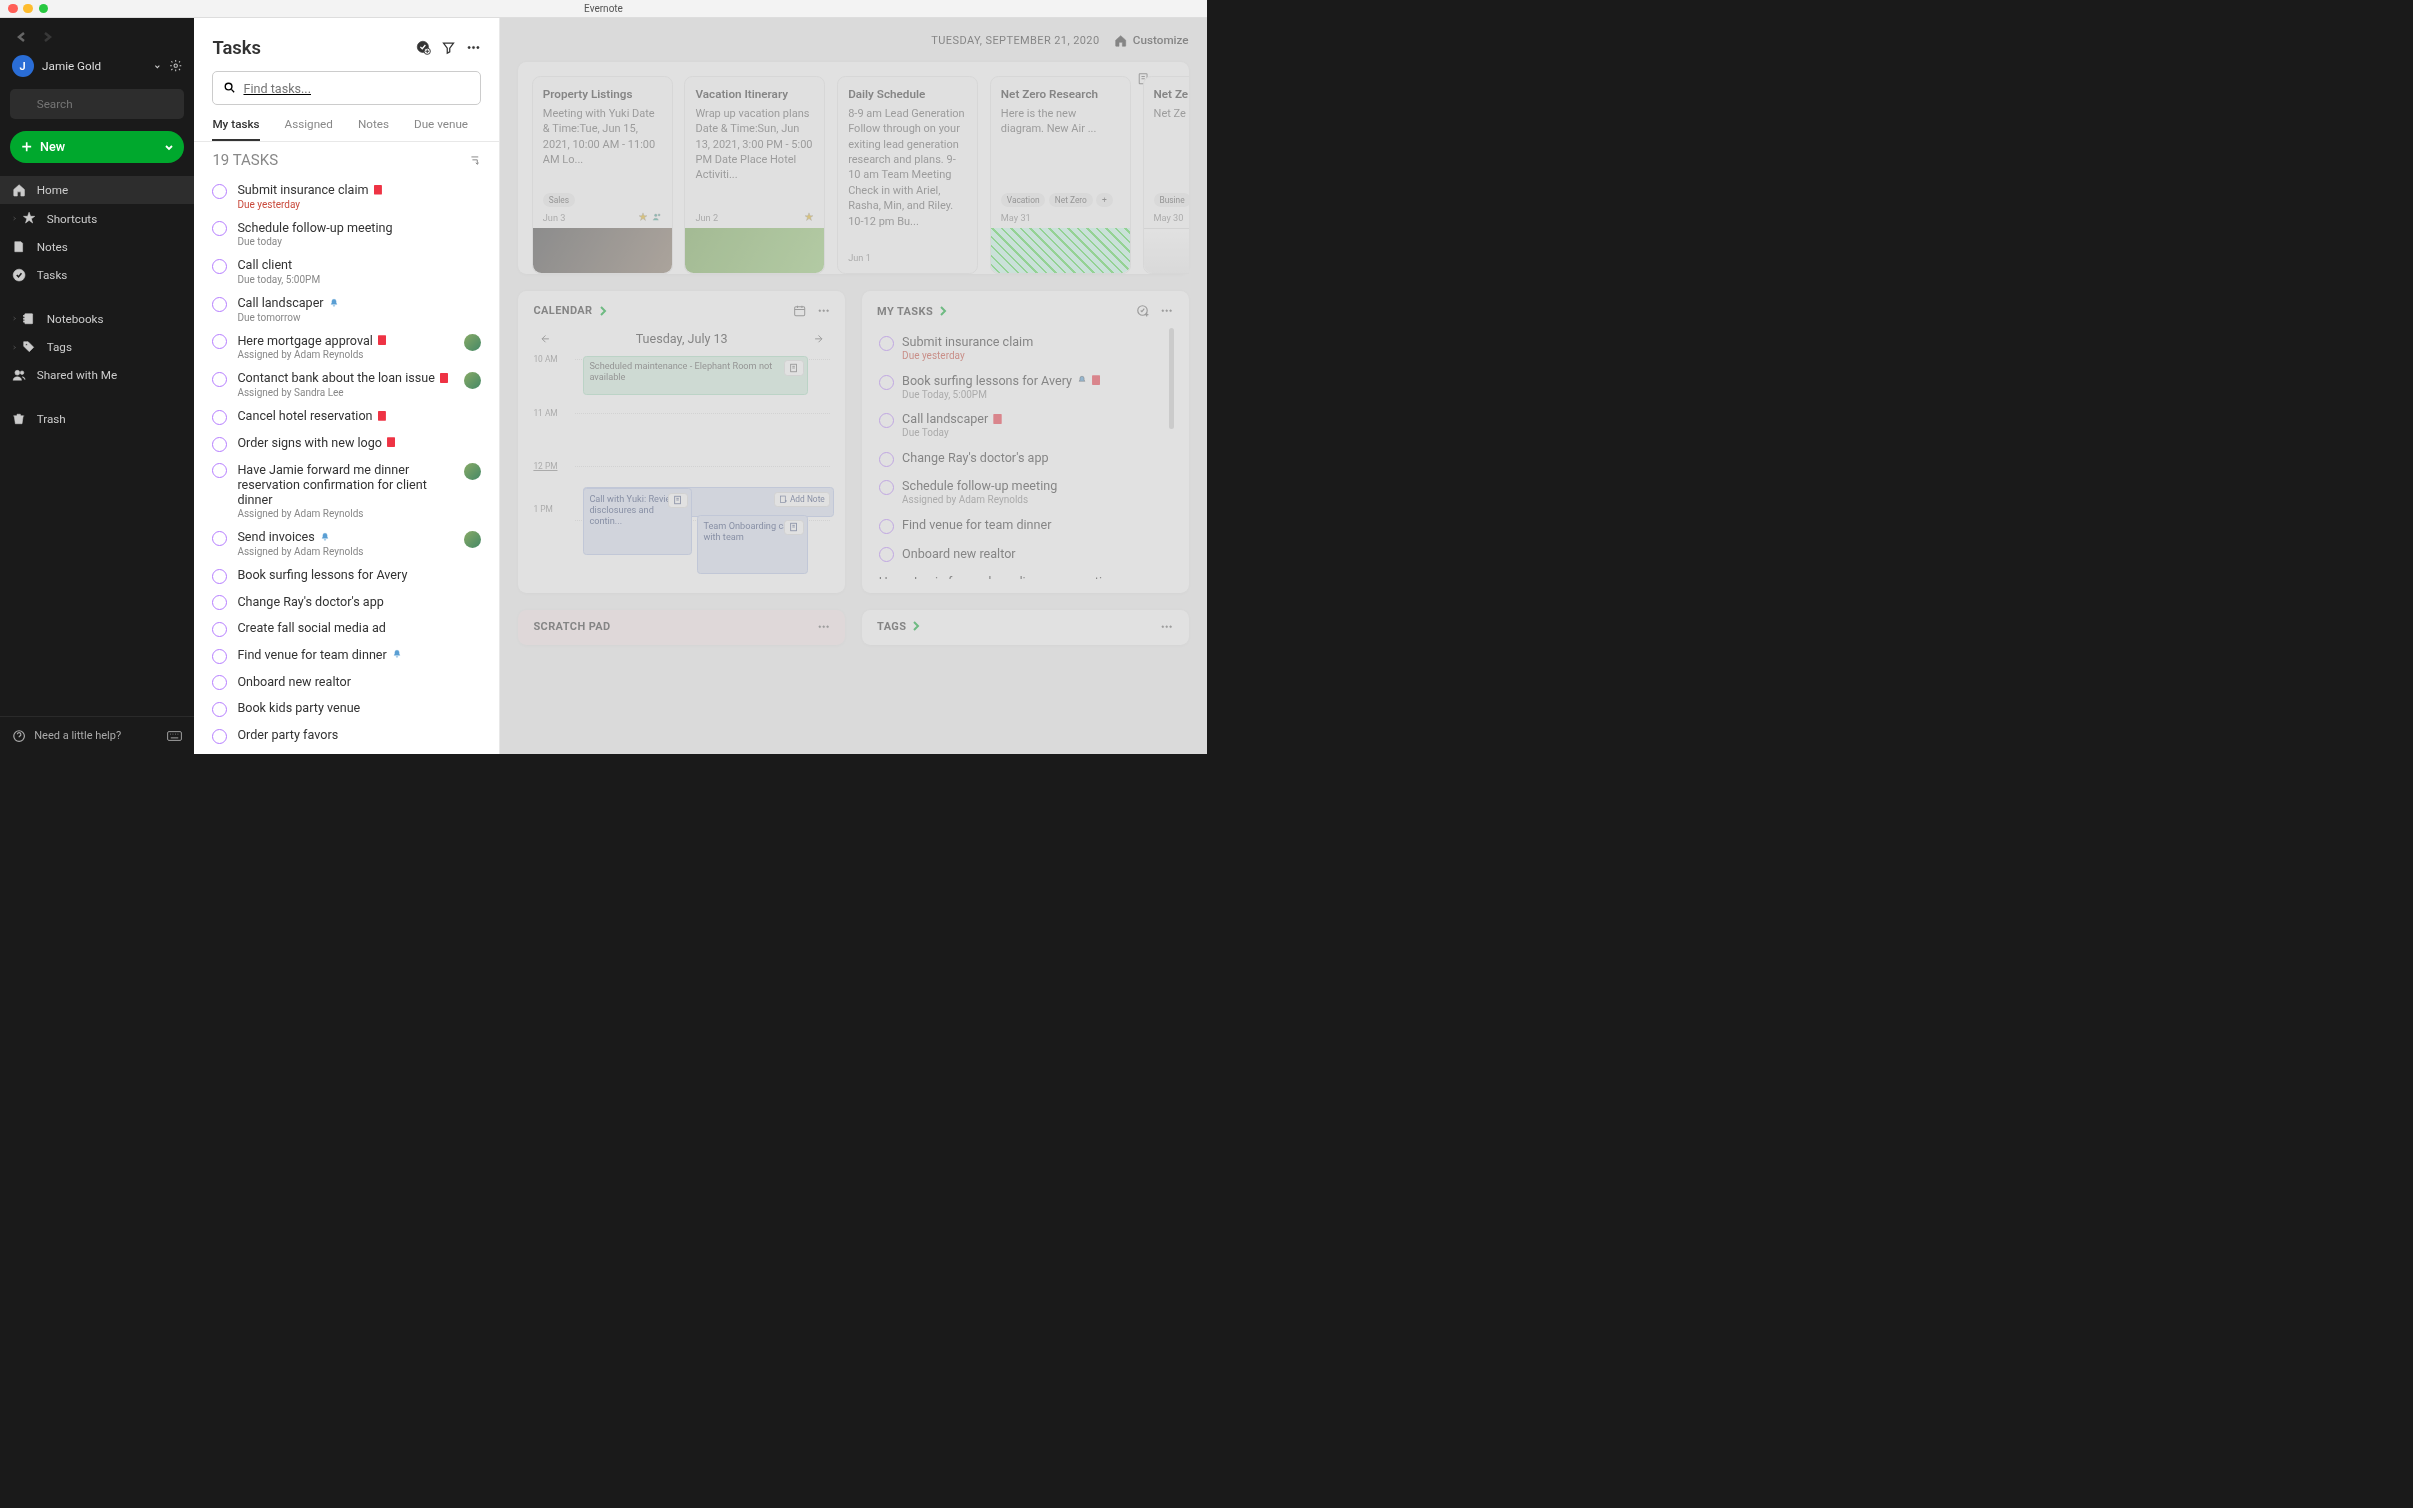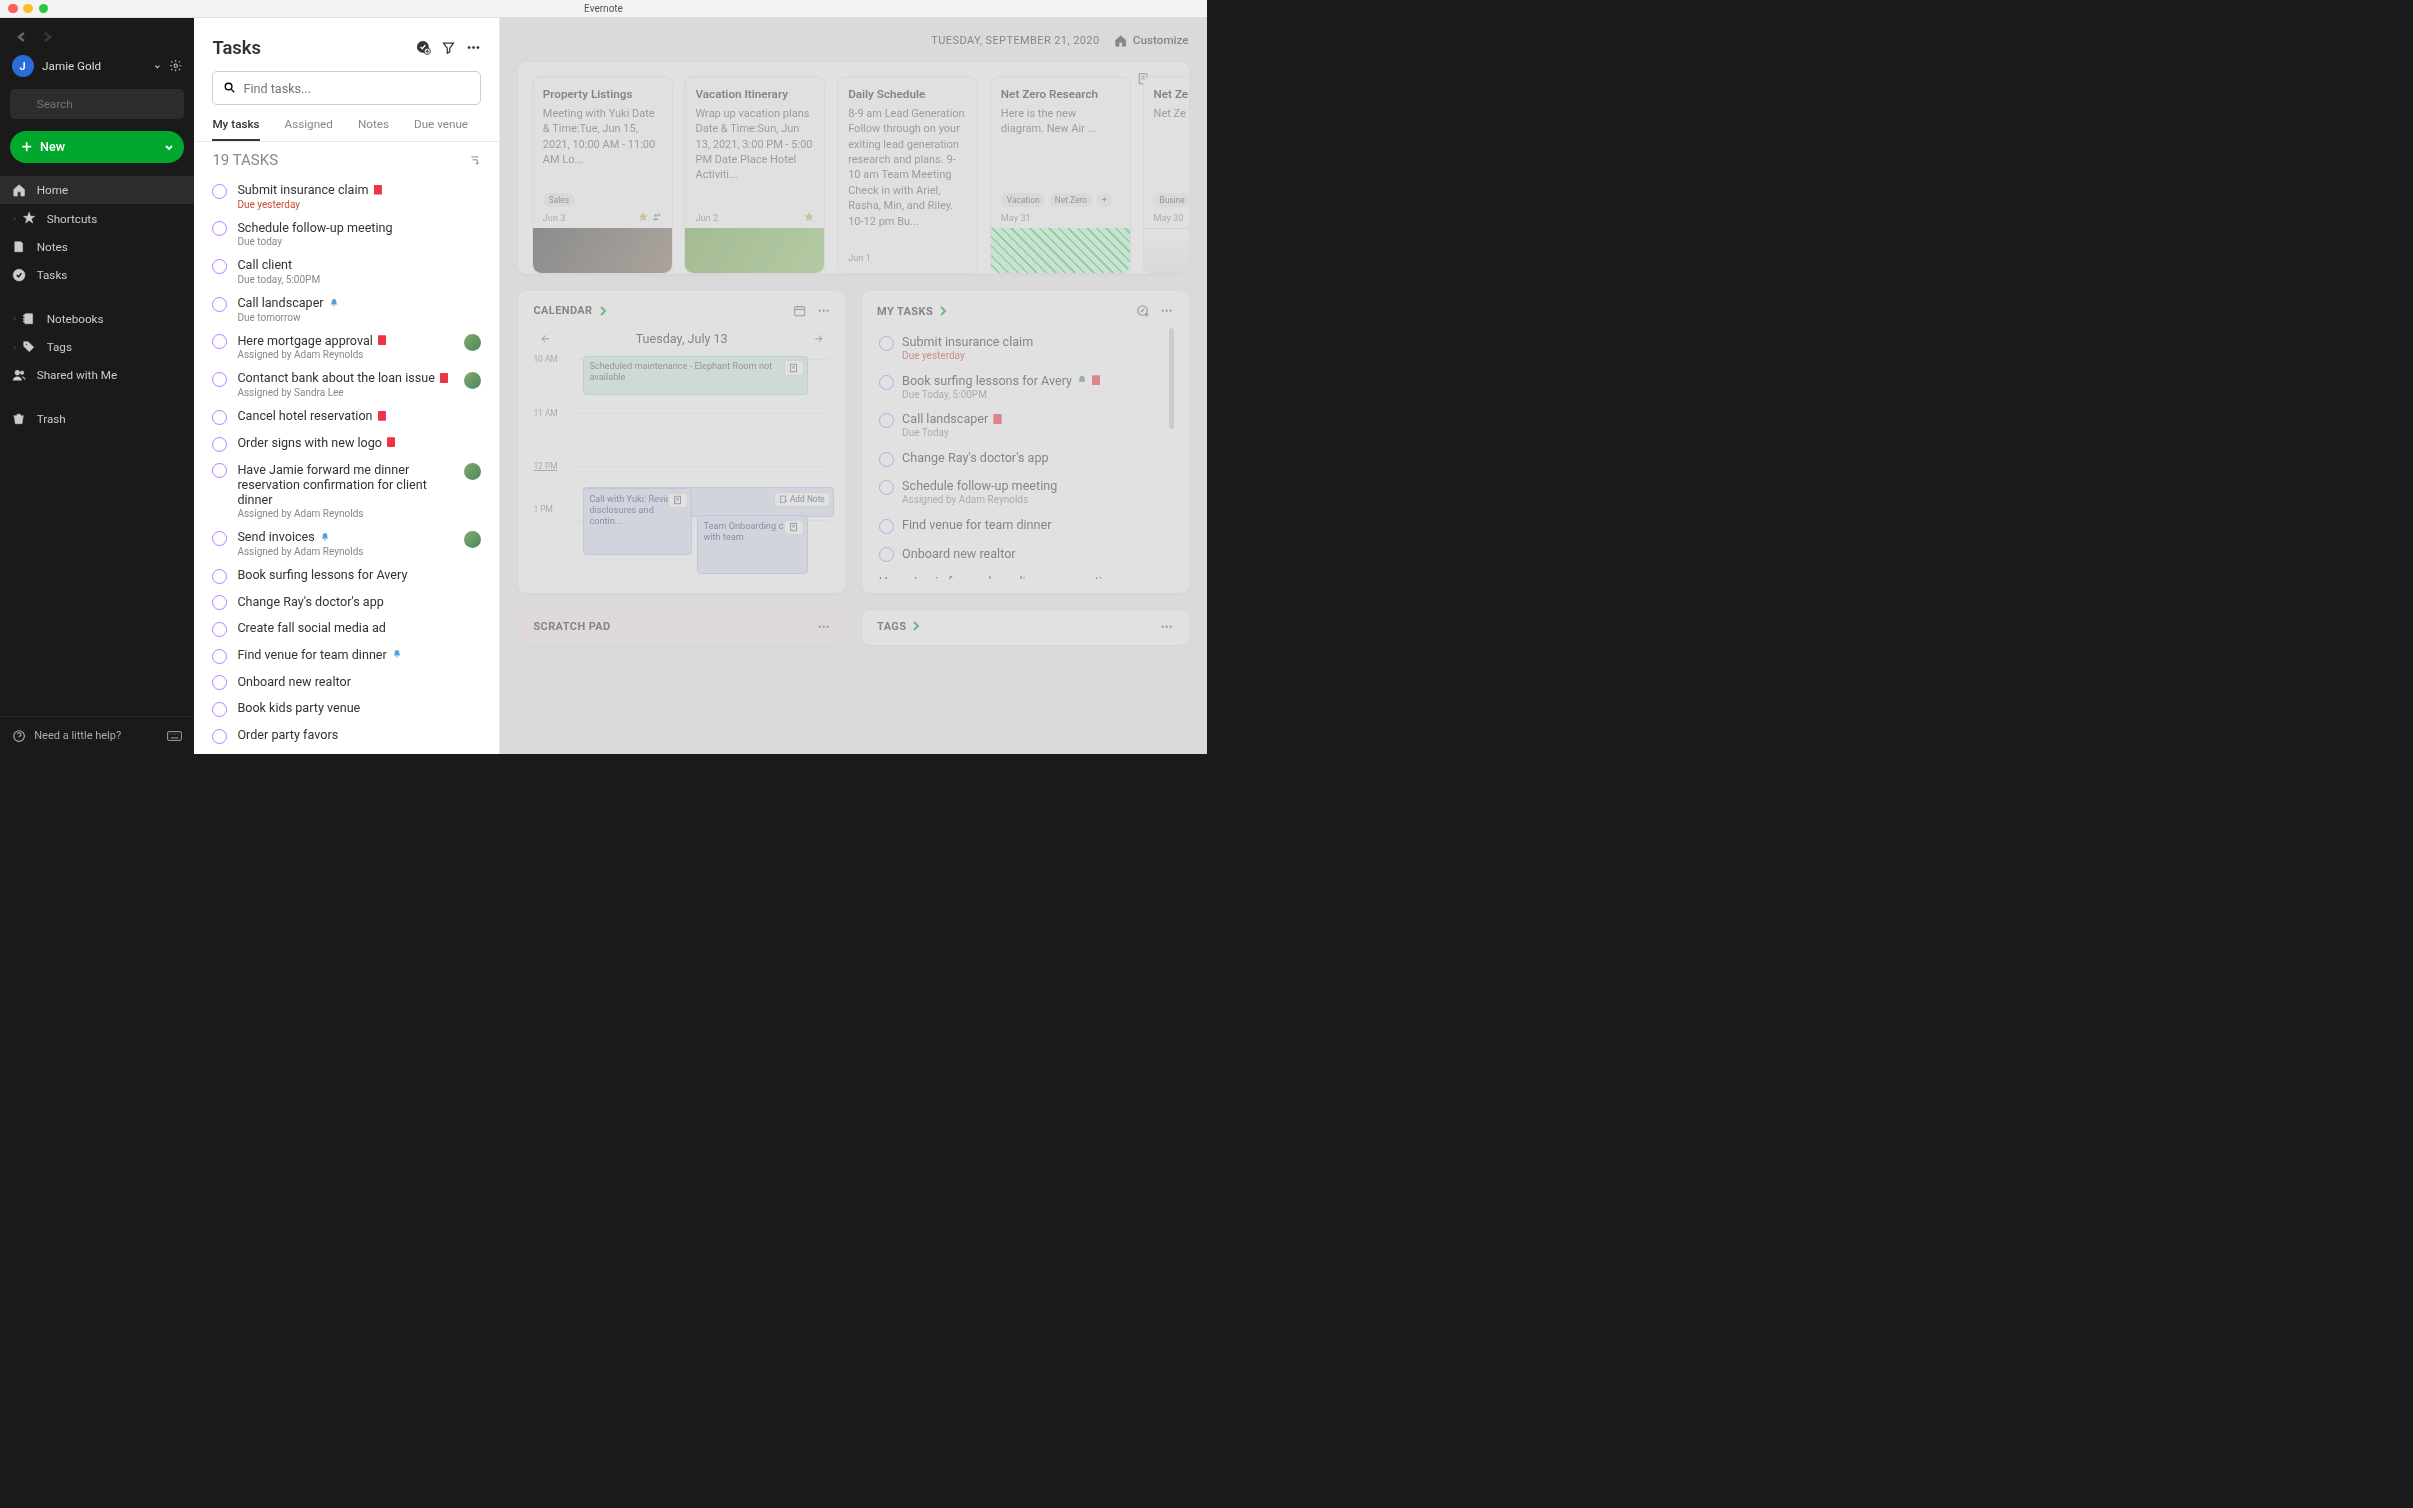--- a/index.html
+++ b/index.html
@@ -34,21 +34,21 @@
 .navitem .ico { width:15px; height:15px; display:flex; align-items:center; justify-content:center; }
 .navgap { height:15px; }
 .sidebar .spacer { flex:1; }
 .helprow { display:flex; align-items:center; padding:11.7px; gap:8.4px; font-size:11px; color:#aaa; border-top:0.8px solid #2a2a2a; }
 
 
 .tasks { width:306px; background:#fff; display:flex; flex-direction:column; border-right:0.8px solid #e8e8e8; }
 .thead { padding:18.4px 18.4px 13.4px; display:flex; align-items:center; }
 .thead h1 { font-size:18.4px; font-weight:600; color:#333; flex:1; }
 .thead .ico { margin-left:10px; width:15px; height:15px; color:#333; cursor:pointer; }
-.tsearch { margin:0 18.4px 11.7px; border:0.8px solid #ccc; border-radius:5px; height:34px; display:flex; align-items:center; padding:0 10px; gap:6.7px; }
+.tsearch { margin:0 18.4px 11.7px; border:0.8px solid #ccc; border-radius:5px; height:34px; display:flex; align-items:center; padding:0 10px; gap:6.7px;text-decoration:underline; }
 .tsearch input { flex:1; border:none; outline:none; font-size:12.6px; color:#555; }
 .tabs { display:flex; padding:0 18.4px; gap:25px; border-bottom:0.8px solid #e8e8e8; }
 .tab { font-size:11.7px; color:#888; padding:0 0 8.4px; cursor:pointer; }
 .tab.active { color:#333; font-weight:500; border-bottom:2.5px solid #333; }
 .countrow { display:flex; align-items:center; padding:8.4px 18.4px; font-size:15px; color:#888; }
 .countrow .sort { margin-left:auto; }
 .tlist { flex:1; overflow-y:auto; padding:0 10px 17px; }
 .titem { display:flex; padding:5px 8.4px; gap:10px; }
 .circle { width:15px; height:15px; border:1.7px solid #b47cff; border-radius:50%; flex-shrink:0; margin-top:1.7px; }
 .titem .body { flex:1; }

